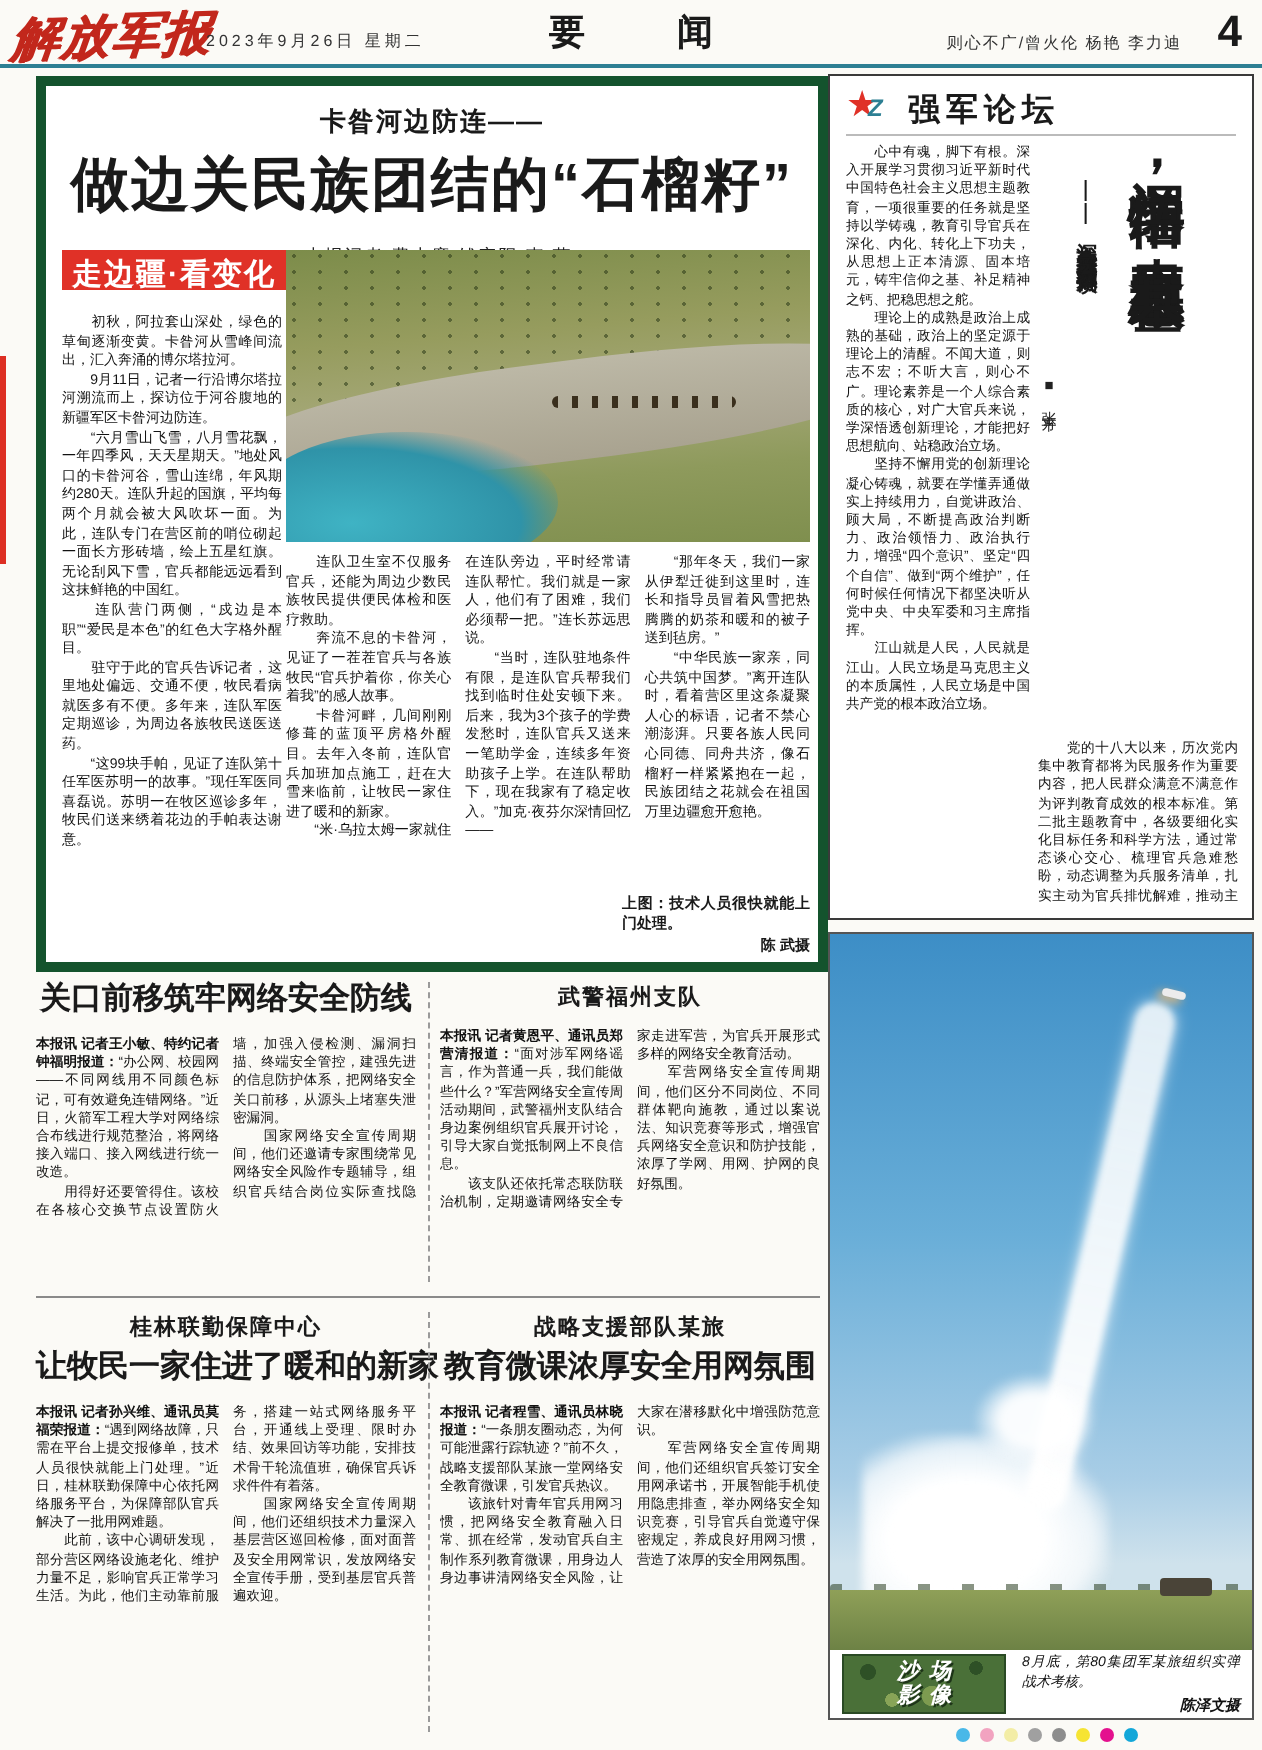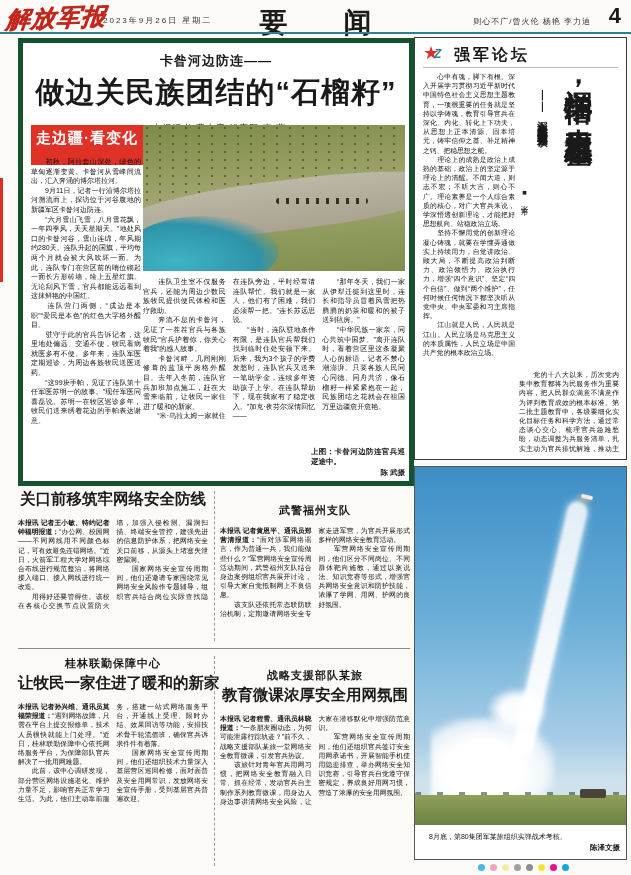--- a/index.html
+++ b/index.html
@@ -7,33 +7,33 @@
     width:631px;height:875px;position:relative;overflow:hidden;
     background:#fbfaf6;color:#1a1a1a;
     font-family:"Liberation Sans","DejaVu Sans",sans-serif;
   }
   
   .hdr-logo{position:absolute;left:6px;top:2px;font-family:"DejaVu Serif",serif;
     font-size:24px;font-weight:bold;font-style:italic;color:#c2271c;
     transform:skewX(-8deg) rotate(-2deg);letter-spacing:1px;text-shadow:0.6px 0.4px 0 #c2271c;}
   .hdr-date{position:absolute;left:103px;top:15px;font-size:8px;letter-spacing:2px;color:#333;}
   .hdr-section{position:absolute;left:0;right:0;top:4px;text-align:center;
-    font-size:28px;font-weight:900;letter-spacing:14px;text-indent:14px;}
+    font-size:18px;font-weight:900;letter-spacing:14px;text-indent:14px;}
   .hdr-editors{position:absolute;right:40px;top:16px;font-size:8px;color:#333;letter-spacing:1px;}
   .hdr-pagenum{position:absolute;right:10px;top:3px;font-size:22px;font-weight:900;}
   .hdr-rule{position:absolute;left:0;top:32px;width:631px;height:2px;background:#2d7f93;}
   .edge-mark{position:absolute;left:0;top:178px;width:3px;height:104px;background:#dd2f23;}
 
   
   .main-box{position:absolute;left:18px;top:38px;width:386px;height:438px;
     border:5px solid #14532d;background:#fff;}
   .kicker{margin-top:9px;text-align:center;font-weight:bold;font-size:13px;letter-spacing:1px;}
   .headline{text-align:center;font-weight:900;font-size:29px;letter-spacing:1px;margin-top:3px;}
   .byline{text-align:center;font-size:9px;margin-top:9px;color:#222;letter-spacing:1px;}
-  .badge{position:absolute;left:8px;top:82px;width:112px;height:40px;background:#e03127;
+  .badge{position:absolute;left:8px;top:82px;width:112px;height:20px;background:#e03127;
     color:#fff;font-weight:900;font-size:15px;line-height:25px;text-align:center;letter-spacing:1px;}
   .photo{position:absolute;left:120px;top:82px;width:262px;height:146px;overflow:hidden;
     background:linear-gradient(175deg,#7c8c4a 0%,#969c5e 30%,#a5a878 52%,#8e9a5c 75%,#7f8f4e 100%);}
   .ph-shrubs{position:absolute;left:0;top:0;width:100%;height:60%;opacity:.55;
     background-image:radial-gradient(circle 1.5px at 4px 3px,#2c3a18 60%,transparent 62%);
     background-size:13px 8px;}
   .ph-bed{position:absolute;left:-8%;top:38%;width:126%;height:34%;
     transform:rotate(-7deg);border-radius:45%;
     background:linear-gradient(#bcb8a6,#a9a390);}
   .ph-water{position:absolute;left:-6%;bottom:-10%;width:58%;height:48%;border-radius:50%;
@@ -48,21 +48,21 @@
   .main-caption{position:absolute;left:288px;top:402px;width:94px;background:#fff;
     font-size:7.5px;font-weight:bold;line-height:10px;text-align:justify;padding-top:2px;}
   .main-caption .credit{display:block;text-align:right;margin-top:1px;}
 
   
   .band{position:absolute;left:18px;width:392px;}
   #mid-band{top:487px;height:158px;}
   #bot-band{top:652px;height:218px;}
   .band-rule{position:absolute;left:18px;top:648px;width:392px;border-top:1px solid #8a8a8a;}
   .cell-left{position:absolute;left:0;top:0;width:190px;height:100%;}
-  .cell-right{position:absolute;left:202px;top:12px;width:190px;height:100%;}
+  .cell-right{position:absolute;left:202px;top:0;width:190px;height:100%;}
   .v-divider{position:absolute;left:196px;top:4px;bottom:4px;border-left:1px dashed #9a9a9a;}
   .kicker2{text-align:center;font-weight:bold;font-size:11px;margin-top:4px;letter-spacing:1px;}
   .headline2{text-align:center;font-weight:900;font-size:15.5px;margin-top:2px;white-space:nowrap;}
   .body2{margin-top:8px;height:calc(100% - 62px);column-count:2;column-gap:7px;
     font-size:6.8px;line-height:9.2px;text-align:justify;overflow:hidden;color:#111;}
   .body2 b{font-weight:bold;}
   .body2 .rest{white-space:pre-line;}
 
   
   .forum-box{position:absolute;left:414px;top:37px;width:211px;height:421px;
@@ -107,21 +107,21 @@
   .photo-caption-band{display:flex;align-items:center;height:34px;padding:0 6px;background:#fff;}
   .wm-badge{width:80px;height:28px;flex:0 0 auto;border:1px solid #2a4a24;
     display:flex;flex-direction:column;align-items:center;justify-content:center;
     background-color:#4a7038;
     background-image:radial-gradient(circle 7px at 12px 8px,#2e5026 55%,transparent 58%),
       radial-gradient(circle 9px at 44px 20px,#7d9b50 55%,transparent 58%),
       radial-gradient(circle 6px at 66px 6px,#2e5026 55%,transparent 58%),
       radial-gradient(circle 6px at 24px 22px,#88a457 55%,transparent 58%);}
   .wm-line{color:#fff;font-weight:900;font-style:italic;font-size:11px;line-height:12px;
     letter-spacing:5px;text-indent:5px;text-shadow:1px 1px 0 #1d3318;}
-  .rk-caption{flex:1;padding-left:8px;font-size:7px;line-height:10px;text-align:justify;color:#111;}
+  .rk-caption{flex:1;padding-left:8px;font-size:7px;line-height:10px;text-align:justify;color:#111;font-style:italic;}
   .rk-credit{display:block;text-align:right;font-size:7.5px;font-weight:bold;margin-top:1px;}
 
   .reg-dots{position:absolute;left:478px;top:864px;display:flex;gap:5px;}
   .dot{width:7px;height:7px;border-radius:50%;display:inline-block;}
 </style>
 </head>
 <body>
 
 <div class="hdr-logo">解放军报</div>
 <div class="hdr-date">2023年9月26日 星期二</div>
@@ -149,21 +149,21 @@
 　　驻守于此的官兵告诉记者，这里地处偏远、交通不便，牧民看病就医多有不便。多年来，连队军医定期巡诊，为周边各族牧民送医送药。
 　　“这99块手帕，见证了连队第十任军医苏明一的故事。”现任军医同喜磊说。苏明一在牧区巡诊多年，牧民们送来绣着花边的手帕表达谢意。</div>
   <div class="cols3">　　连队卫生室不仅服务官兵，还能为周边少数民族牧民提供便民体检和医疗救助。
 　　奔流不息的卡昝河，见证了一茬茬官兵与各族牧民“官兵护着你，你关心着我”的感人故事。
 　　卡昝河畔，几间刚刚修葺的蓝顶平房格外醒目。去年入冬前，连队官兵加班加点施工，赶在大雪来临前，让牧民一家住进了暖和的新家。
 　　“米·乌拉太姆一家就住在连队旁边，平时经常请连队帮忙。我们就是一家人，他们有了困难，我们必须帮一把。”连长苏远思说。
 　　“当时，连队驻地条件有限，是连队官兵帮我们找到临时住处安顿下来。后来，我为3个孩子的学费发愁时，连队官兵又送来一笔助学金，连续多年资助孩子上学。在连队帮助下，现在我家有了稳定收入。”加克·夜芬尔深情回忆——
 　　“那年冬天，我们一家从伊犁迁徙到这里时，连长和指导员冒着风雪把热腾腾的奶茶和暖和的被子送到毡房。”
 　　“中华民族一家亲，同心共筑中国梦。”离开连队时，看着营区里这条凝聚人心的标语，记者不禁心潮澎湃。只要各族人民同心同德、同舟共济，像石榴籽一样紧紧抱在一起，民族团结之花就会在祖国万里边疆愈开愈艳。</div>
   <div class="main-caption">
-    <span>上图：卡昝河边防连官兵巡逻途中。</span>
+    <span>上图：技术人员很快就能上门处理。</span>
     <span class="credit">陈 武摄</span>
   </div>
 </div>
 
 <div class="band" id="mid-band">
   <div class="cell-left">
     <div class="headline2">关口前移筑牢网络安全防线</div>
     <div class="body2">
       <b>本报讯 记者王小敏、特约记者钟福明报道：</b><span class="rest">“办公网、校园网——不同网线用不同颜色标记，可有效避免连错网络。”近日，火箭军工程大学对网络综合布线进行规范整治，将网络接入端口、接入网线进行统一改造。
 　　用得好还要管得住。该校在各核心交换节点设置防火墙，加强入侵检测、漏洞扫描、终端安全管控，建强先进的信息防护体系，把网络安全关口前移，从源头上堵塞失泄密漏洞。
@@ -228,20 +228,24 @@
   <div class="rocket-photo">
     <div class="plume-col"></div>
     <div class="plume-cloud"></div>
     <div class="plume-cloud2"></div>
     <div class="rocket-dot"></div>
     <div class="treeline"></div>
     <div class="ground"></div>
     <div class="vehicle"></div>
   </div>
   <div class="photo-caption-band">
+    <div class="wm-badge">
+      <span class="wm-line">沙场</span>
+      <span class="wm-line">影像</span>
+    </div>
     <div class="rk-caption">
       <span>8月底，第80集团军某旅组织实弹战术考核。</span>
       <span class="rk-credit">陈泽文摄</span>
     </div>
   </div>
 </div>
 
 <div class="reg-dots">
     <span class="dot" style="background: rgb(73, 184, 232);"></span>
     <span class="dot" style="background: rgb(242, 163, 192);"></span>

